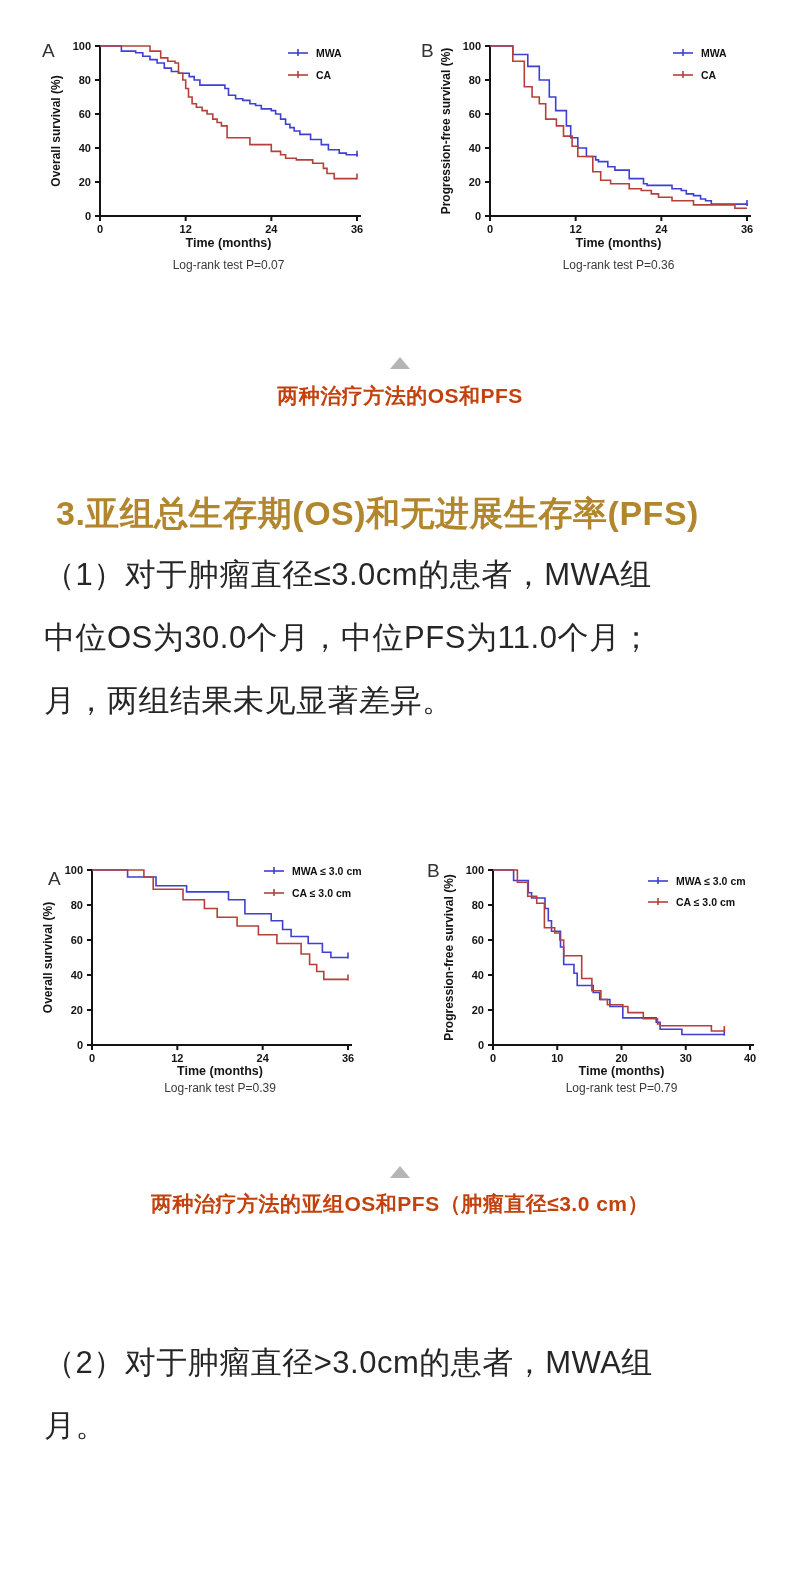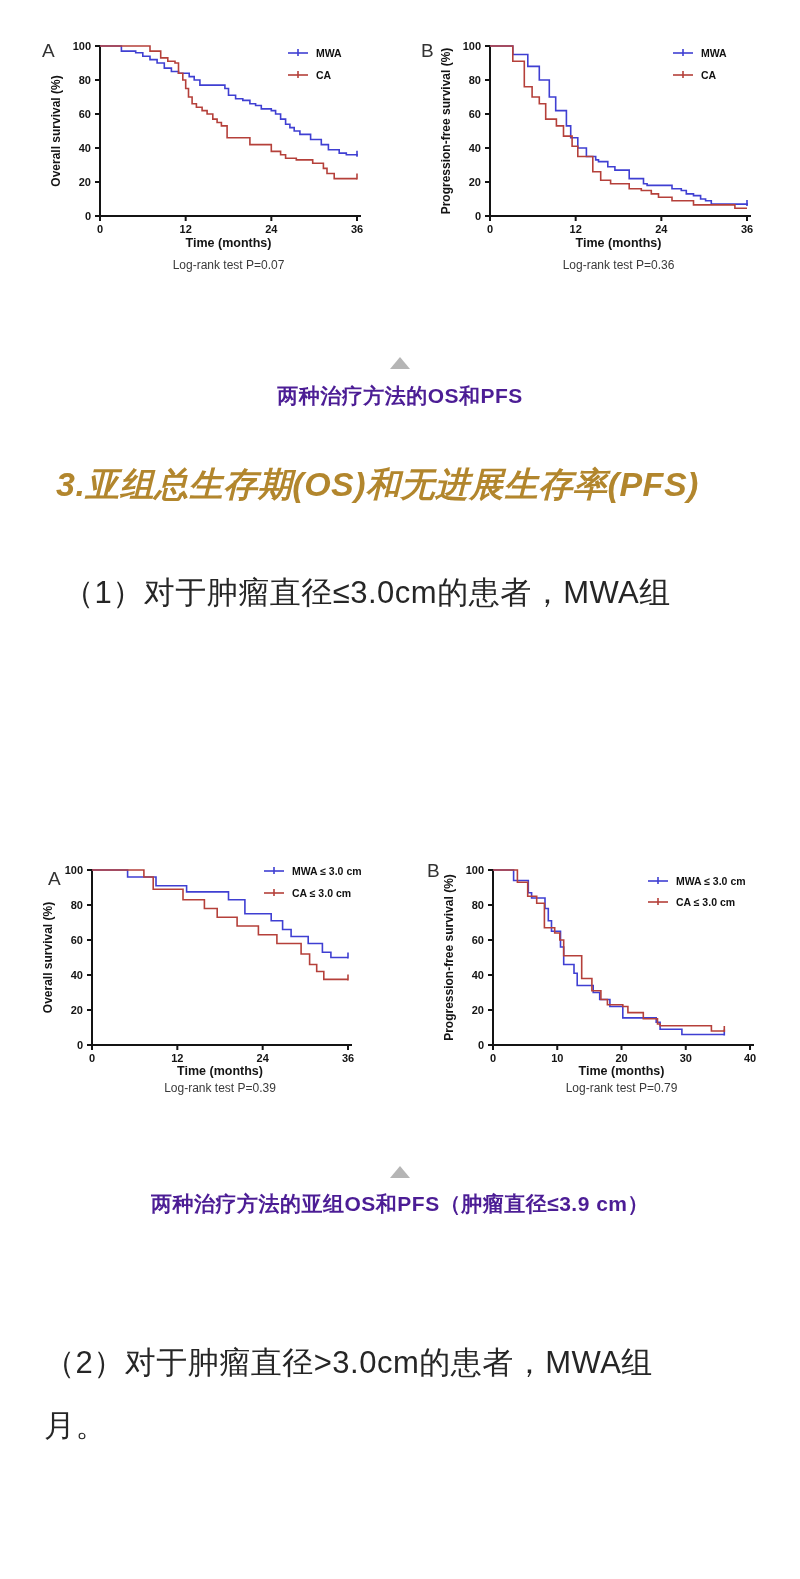--- a/index.html
+++ b/index.html
@@ -10,21 +10,21 @@
   .abs{position:absolute;}
   .fig-row{position:absolute;display:flex;}
   svg{display:block;}
   .tri{
     width:0;height:0;margin:0 auto;
     border-left:10px solid transparent;border-right:10px solid transparent;
     border-bottom:12px solid #b5b5b5;
   }
   .caption{
     width:800px;text-align:center;
-    font-size:21px;font-weight:700;color:#4c1d95;letter-spacing:0.5px;
+    font-size:21px;font-weight:700;color:#c2410c;letter-spacing:0.5px;
   }
   .heading{
     font-size:34px;font-weight:700;color:#b2862d;letter-spacing:0.5px;
     white-space:nowrap;
   }
   .para{
     font-size:31px;color:#262626;line-height:63px;letter-spacing:0.5px;
   }
   .para-line{white-space:nowrap;}
 </style>
@@ -107,24 +107,26 @@
       <line x1="342" y1="169.95" x2="342" y2="175.95" stroke="#3f3fd2" stroke-width="1.6"></line>
       <path d="M85.0 16.0H107.8V31.3H119.3V56.8H127.1V67.0H134.3V73.8H140.7V89.1H151.4V95.9H158.5V106.1H167.1V116.3H172.8V126.5H187.8V141.8H195.7V150.3H205.6V153.7H224.2V158.8H236.3V160.5H246.3V163.9H253.5V167.3H267.0V170.7H288.5V174.9H329.9V178.3H342.0V178.3" fill="none" stroke="#b5403a" stroke-width="1.6"></path>
     </svg>
 </div>
 
 <div class="abs" style="top:357px;left:0;width:800px;">
   <div class="tri"></div>
   <div class="caption" style="margin-top:13px;">两种治疗方法的OS和PFS</div>
 </div>
 
-<div class="abs heading" style="left:56px;top:462px;font-style:italic;">3.亚组总生存期(OS)和无进展生存率(PFS)</div>
-
-<div class="abs para" style="left:44px;top:561px;width:716px;margin-left:19px;">
+<div class="abs heading" style="left:56px;top:491px;">3.亚组总生存期(OS)和无进展生存率(PFS)</div>
+
+<div class="abs para" style="left:44px;top:543px;width:716px;">
   <div class="para-line">（1）对于肿瘤直径≤3.0cm的患者，MWA组</div>
+  <div class="para-line">中位OS为30.0个月，中位PFS为11.0个月；</div>
+  <div class="para-line">月，两组结果未见显著差异。</div>
 </div>
 
 <div class="fig-row" style="left:22px;top:853px;gap:8px;">
   <svg width="370" height="250" viewBox="0 0 370 250">
       <line x1="70" y1="16" x2="70" y2="193" stroke="#141414" stroke-width="2"></line>
       <line x1="69" y1="192" x2="330" y2="192" stroke="#141414" stroke-width="2"></line>
       <line x1="65" y1="192" x2="70" y2="192" stroke="#141414" stroke-width="2"></line>
       <text x="61" y="196" fill="#141414" font-family="&quot;Liberation Sans&quot;, sans-serif" text-anchor="end" font-size="11" font-weight="bold">0</text>
       <line x1="65" y1="157" x2="70" y2="157" stroke="#141414" stroke-width="2"></line>
       <text x="61" y="161" fill="#141414" font-family="&quot;Liberation Sans&quot;, sans-serif" text-anchor="end" font-size="11" font-weight="bold">20</text>
@@ -196,19 +198,19 @@
       <text x="276" y="52.5" fill="#111" font-family="&quot;Liberation Sans&quot;, sans-serif" font-size="10.5" font-weight="600">CA ≤ 3.0 cm</text>
       <path d="M93.0 17.0H113.6V27.5H128.3V39.8H131.6V45.0H145.0V55.5H148.3V67.8H151.5V78.3H160.5V94.0H163.7V111.5H174.0V120.3H177.2V132.5H193.2V139.5H199.7V146.5H209.9V153.5H222.8V164.9H256.2V169.3H260.1V176.3H281.9V181.5H324.3V181.5" fill="none" stroke="#3f3fd2" stroke-width="1.6"></path>
       <line x1="324.3" y1="176.5" x2="324.3" y2="182.5" stroke="#3f3fd2" stroke-width="1.6"></line>
       <path d="M93.0 17.0H117.4V29.3H127.7V43.3H136.7V50.3H144.4V74.8H154.7V80.0H159.8V87.0H163.7V102.8H181.7V125.5H191.9V137.8H200.9V146.5H207.4V151.8H222.8V153.5H227.9V159.6H243.3V165.8H257.5V171.0H260.1V172.8H311.4V178.0H324.3V178.0" fill="none" stroke="#b5403a" stroke-width="1.6"></path>
       <line x1="324.3" y1="173" x2="324.3" y2="179" stroke="#b5403a" stroke-width="1.6"></line>
     </svg>
 </div>
 
 <div class="abs" style="top:1166px;left:0;width:800px;">
   <div class="tri"></div>
-  <div class="caption" style="margin-top:12px;">两种治疗方法的亚组OS和PFS（肿瘤直径≤3.9 cm）</div>
+  <div class="caption" style="margin-top:12px;">两种治疗方法的亚组OS和PFS（肿瘤直径≤3.0 cm）</div>
 </div>
 
 <div class="abs para" style="left:44px;top:1331px;width:716px;">
   <div class="para-line">（2）对于肿瘤直径&gt;3.0cm的患者，MWA组</div>
   <div class="para-line">月。</div>
 </div>
 
 </body></html>

